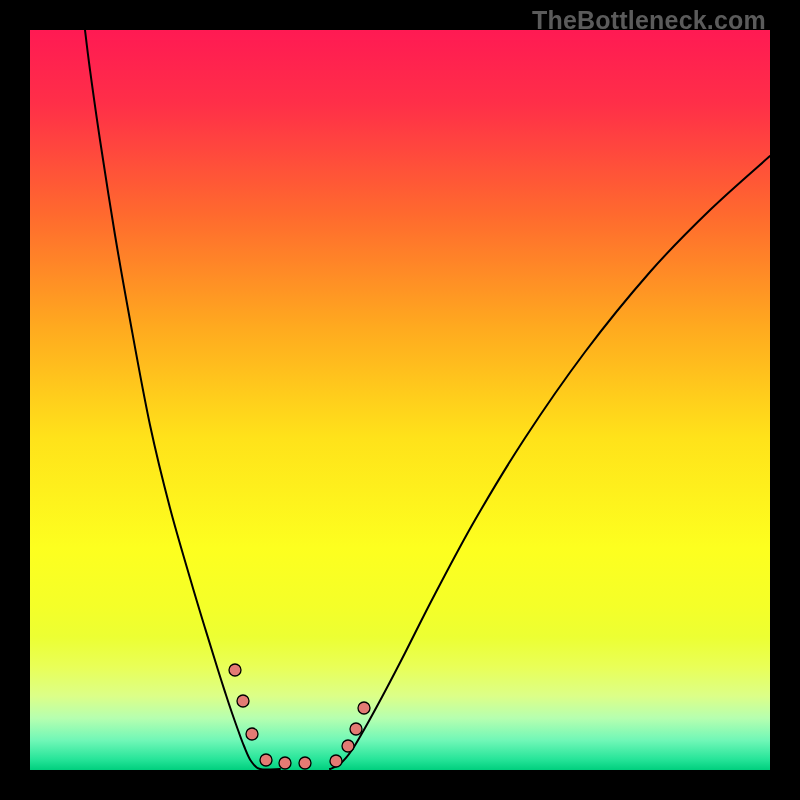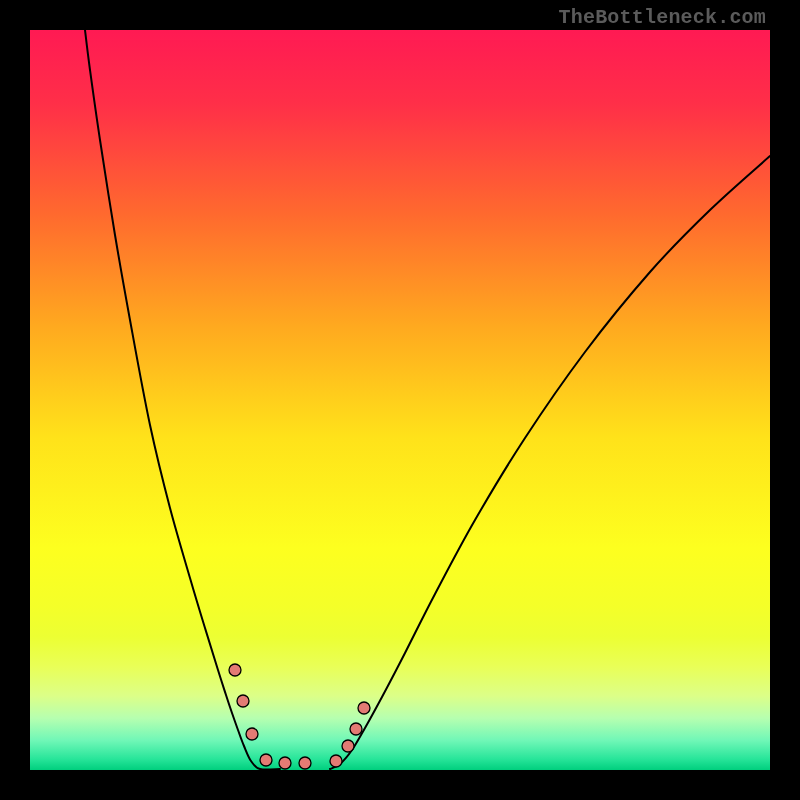--- a/index.html
+++ b/index.html
@@ -30,22 +30,22 @@
     position: absolute;
     left: 0;
     top: 0;
     width: 100%;
     height: 100%;
   }
   .watermark {
     position: absolute;
     top: 6px;
     right: 34px;
-    font-family: Liberation Mono, monospace;
-    font-size: 20px;
+    font-family: Liberation Sans, sans-serif;
+    font-size: 25px;
     font-weight: 600;
     color: #5b5b5b;
     letter-spacing: 0.2px;
   }
   svg.curves {
     position: absolute;
     left: 0;
     top: 0;
     width: 100%;
     height: 100%;

